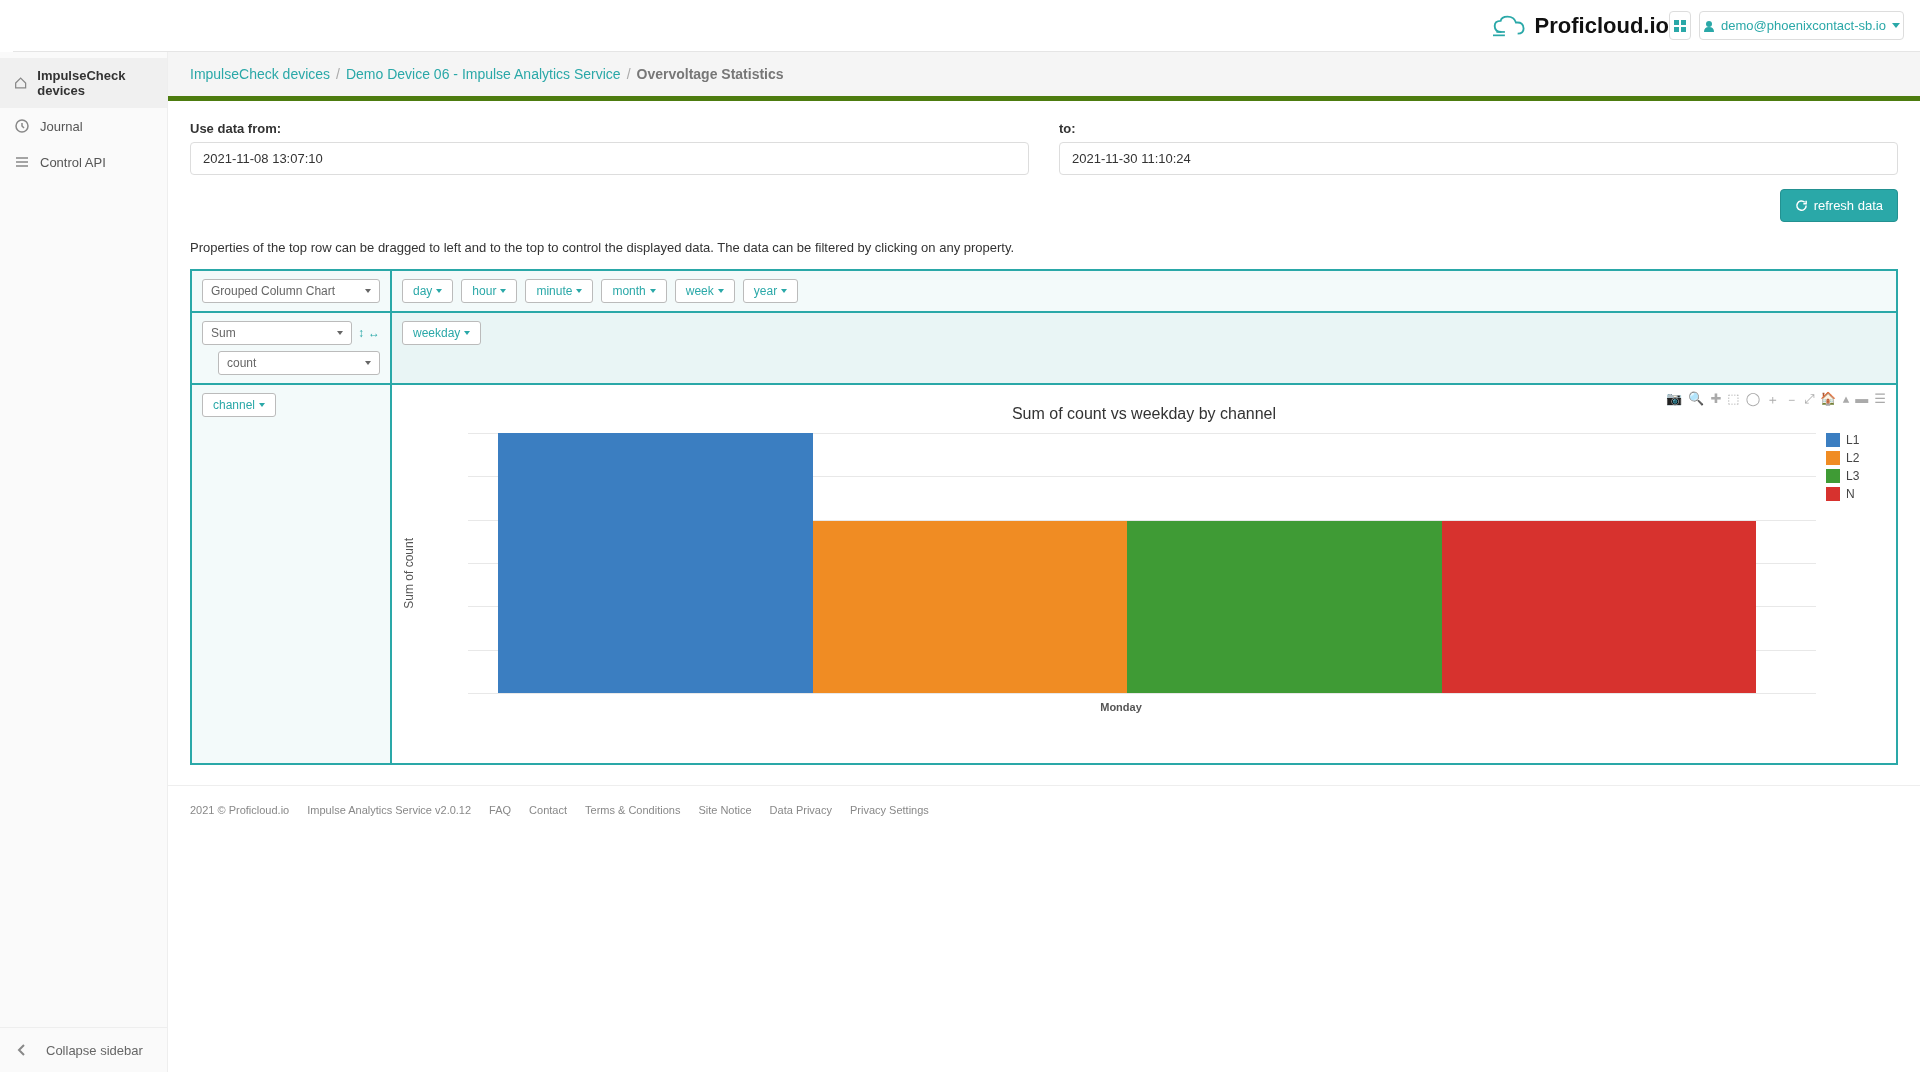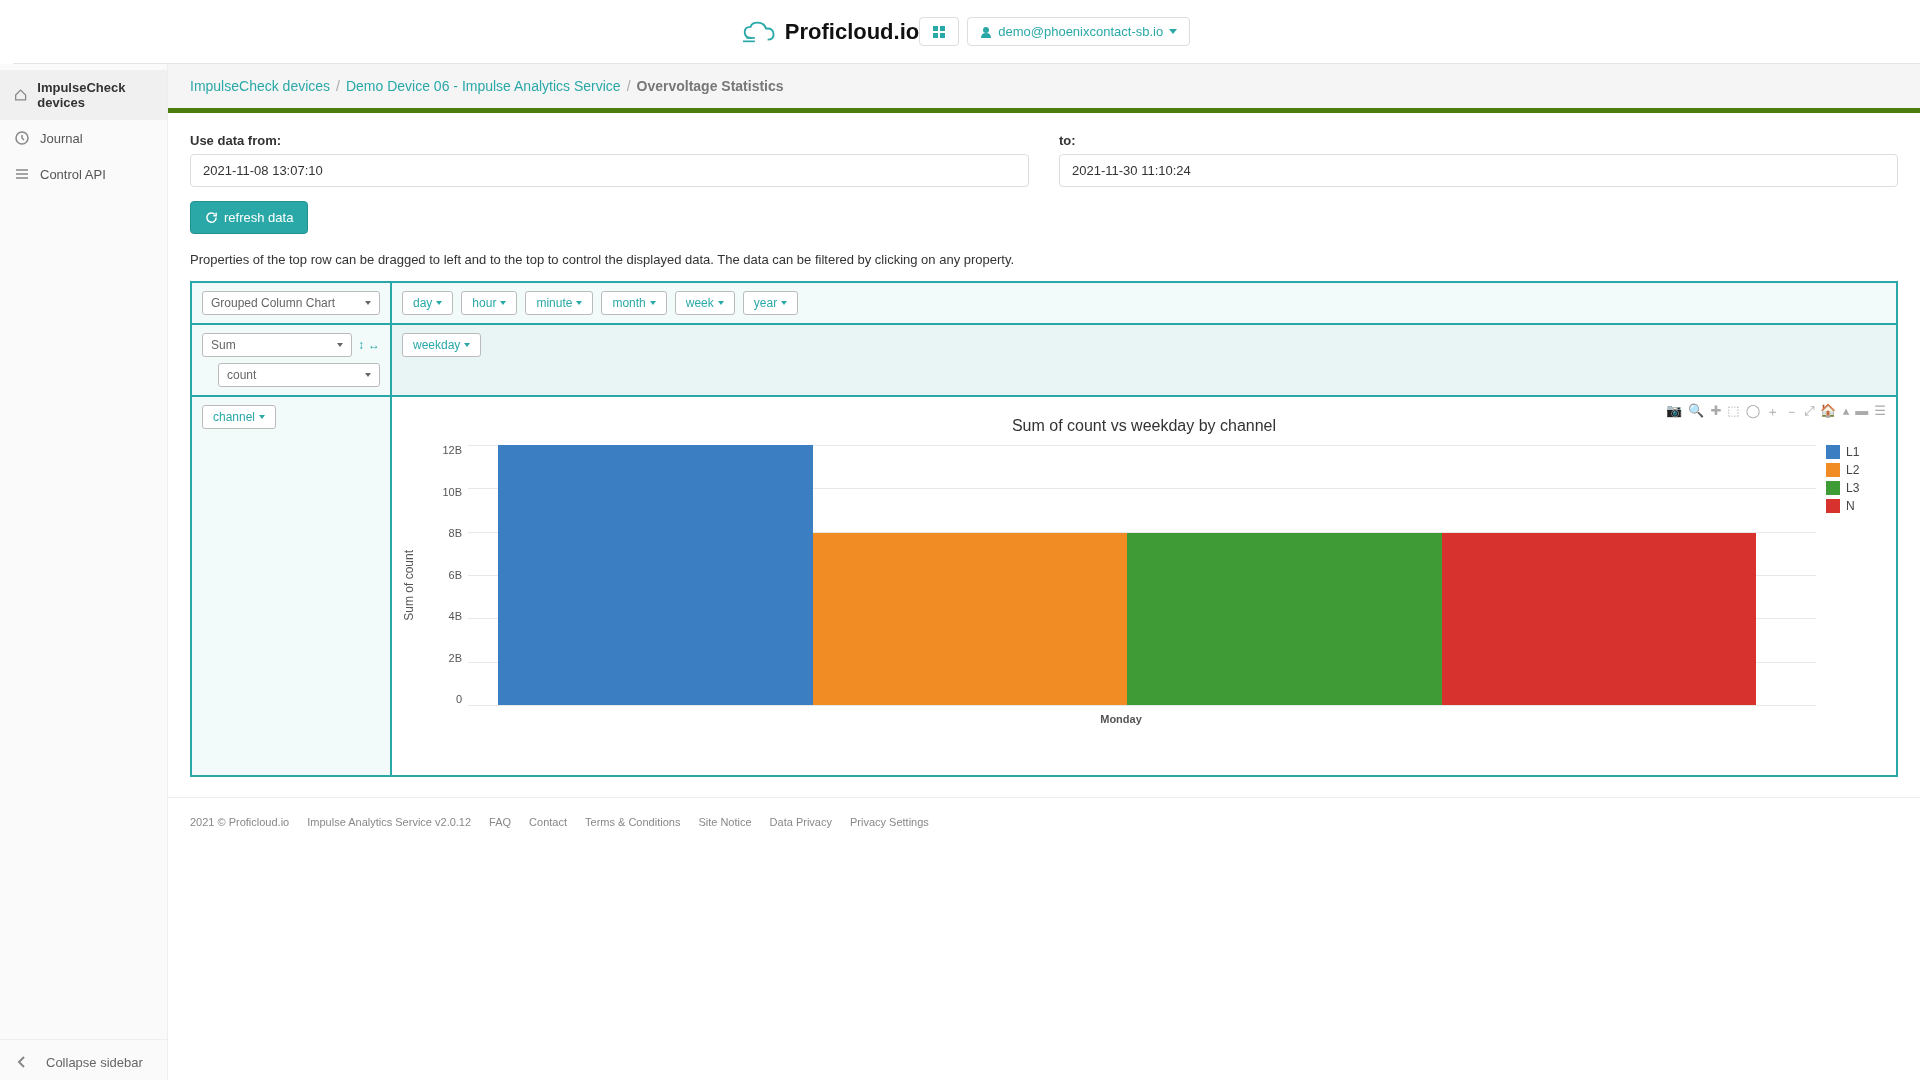--- a/index.html
+++ b/index.html
@@ -1,23 +1,23 @@
 <!DOCTYPE html>
 <html><head>
 <meta charset="utf-8">
 <style>
 * { box-sizing: border-box; margin: 0; padding: 0; }
 body { font-family: -apple-system, "Helvetica Neue", Arial, sans-serif; font-size: 13px; color: #333; background: #fff; }
 
-.topbar { display: flex; align-items: center; justify-content: center; padding: 8px 16px; border-bottom: 1px solid #e5e5e5; height: 64px; margin-left: 13px; }
+.topbar { display: flex; align-items: center; justify-content: flex-end; padding: 8px 16px; border-bottom: 1px solid #e5e5e5; height: 52px; margin-left: 13px; }
 .logo-wrap { display: flex; align-items: center; gap: 8px; }
 .logo-svg { width: 34px; height: 24px; }
 .logo-text { font-size: 22px; font-weight: 700; color: #111; }
 .topbar-right { display: flex; gap: 8px; }
-.btn-outline { border: 1px solid #ddd; background: #fff; border-radius: 4px; padding: 6px 12px; font-size: 13px; cursor: pointer; display: inline-flex; align-items: center; gap: 6px; }
+.btn-outline { border: 1px solid #ddd; background: #fff; border-radius: 4px; padding: 6px 3px; font-size: 13px; cursor: pointer; display: inline-flex; align-items: center; gap: 6px; }
 .btn-outline.teal { color: #2aa8a8; }
 .user-btn { color: #2aa8a8; }
 .caret { width: 0; height: 0; border-left: 4px solid transparent; border-right: 4px solid transparent; border-top: 5px solid currentColor; display: inline-block; }
 
 .layout { display: flex; height: calc(100vh - 60px); }
 .sidebar { width: 168px; min-width: 168px; border-right: 1px solid #eee; display: flex; flex-direction: column; background: #fafafa; }
 .sidebar-nav { flex: 1; padding-top: 6px; }
 .sidebar-item { display: flex; align-items: center; gap: 10px; padding: 10px 14px; color: #555; cursor: pointer; font-size: 13px; }
 .sidebar-item.active { color: #333; font-weight: 600; background: #f0f0f0; }
 .sidebar-footer { border-top: 1px solid #eee; padding: 14px; display: flex; align-items: center; gap: 16px; color: #666; cursor: pointer; }
@@ -27,21 +27,21 @@
 .breadcrumb-bar { background: #f5f5f5; padding: 14px 22px; border-bottom: 5px solid #4d7c0f; font-size: 14px; }
 .breadcrumb-bar a { color: #2aa8a8; text-decoration: none; }
 .breadcrumb-bar .sep { color: #aaa; margin: 0 6px; }
 .breadcrumb-bar .current { color: #777; font-weight: 600; }
 
 .content { padding: 20px 22px; }
 .date-row { display: flex; gap: 30px; }
 .date-col { flex: 1; display: flex; flex-direction: column; gap: 6px; }
 .date-label { font-weight: 700; font-size: 13px; }
 .date-input { border: 1px solid #ddd; border-radius: 4px; padding: 8px 12px; font-size: 13px; width: 100%; background: #fff; color: #333; }
-.refresh-row { display: flex; justify-content: flex-start; margin-top: 14px; }
+.refresh-row { display: flex; justify-content: flex-end; margin-top: 14px; }
 .btn-primary { background: #2aa8a8; color: #fff; border: 1px solid #239191; border-radius: 4px; padding: 8px 14px; font-size: 13px; cursor: pointer; display: inline-flex; align-items: center; gap: 6px; }
 .hint-text { margin: 18px 0 14px 0; color: #333; font-size: 13px; }
 
 .pivot-grid { display: grid; grid-template-columns: 200px 1fr; border: 1px solid #2aa8a8; }
 .pivot-cell { border: 1px solid #2aa8a8; padding: 8px 10px; background: #f3fafa; }
 .pivot-cell.dark { background: #e9f5f5; }
 .pivot-select { width: 100%; border: 1px solid #bbb; border-radius: 3px; padding: 4px 8px; font-size: 12px; background: #fff; color: #2aa8a8; cursor: pointer; display: flex; justify-content: space-between; align-items: center; }
 .pivot-select.gray { color: #666; }
 .pivot-sub { margin-top: 6px; margin-left: 16px; }
 .agg-row { display: flex; align-items: center; gap: 6px; }
@@ -249,29 +249,20 @@
             <span>⤢</span>
             <span>🏠</span>
             <span>▴</span>
             <span>▬</span>
             <span>☰</span>
           </div>
           <div class="chart-title">Sum of count vs weekday by channel</div>
           <div class="chart-body">
             <div class="y-axis-label">Sum of count</div>
             <div class="plot-region">
-              <div class="y-ticks" id="y-ticks">
-                  <div>12B</div>
-                  <div>10B</div>
-                  <div>8B</div>
-                  <div>6B</div>
-                  <div>4B</div>
-                  <div>2B</div>
-                  <div>0</div>
-                </div>
               <div class="grid-lines" id="grid-lines">
                   <div class="gl" style="top: 0%;"></div>
                   <div class="gl" style="top: 16.6667%;"></div>
                   <div class="gl" style="top: 33.3333%;"></div>
                   <div class="gl" style="top: 50%;"></div>
                   <div class="gl" style="top: 66.6667%;"></div>
                   <div class="gl" style="top: 83.3333%;"></div>
                   <div class="gl" style="top: 100%;"></div>
                 </div>
               <div class="bars-wrap" id="bars-wrap">

